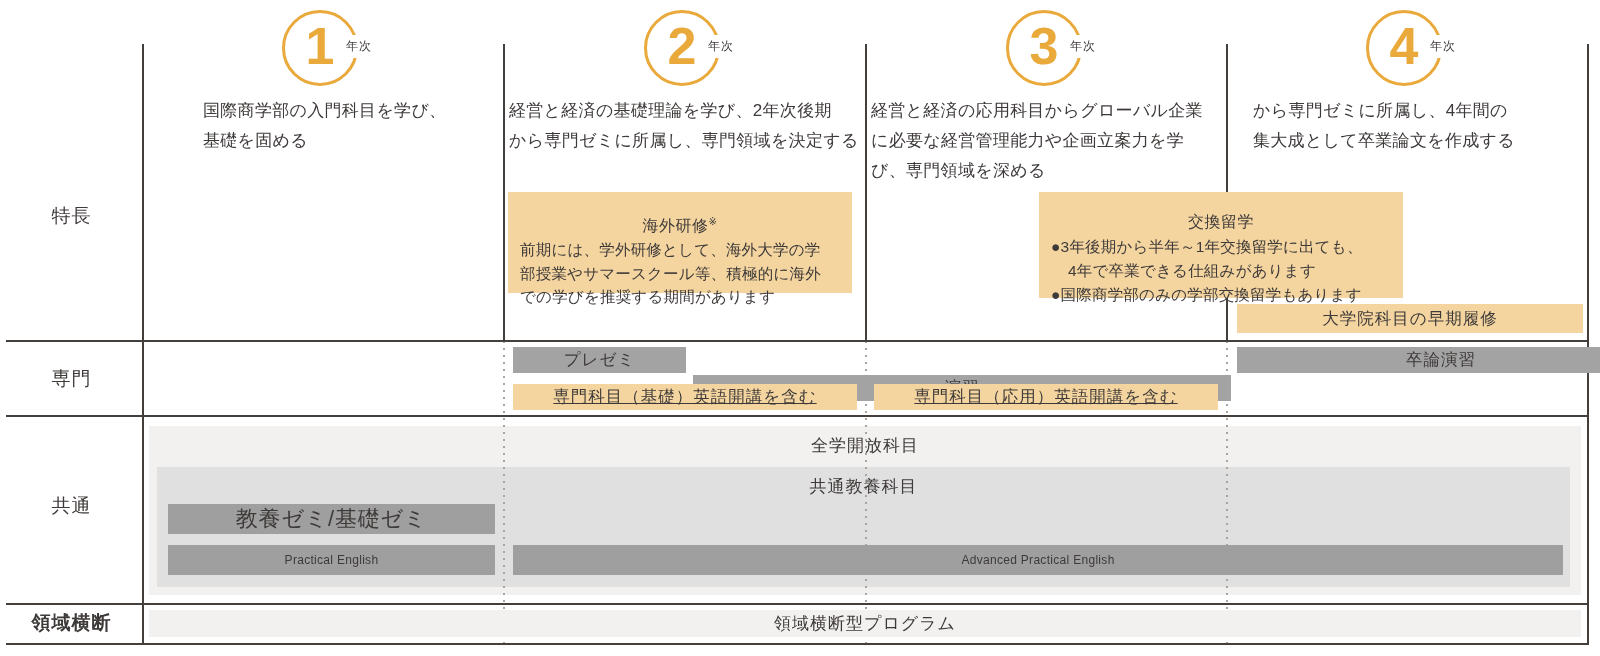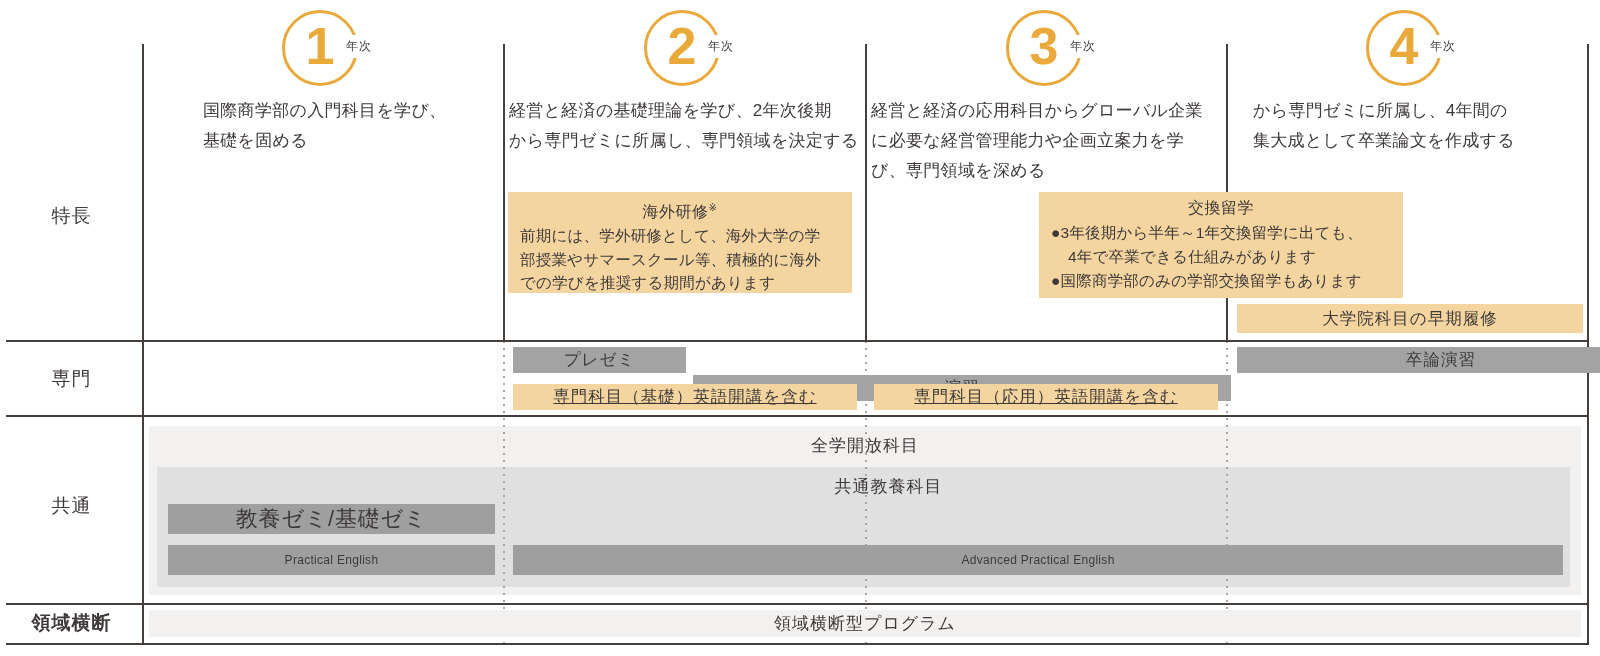--- a/index.html
+++ b/index.html
@@ -22,21 +22,21 @@
     justify-content:center;}
   .year-num{font-size:52px;font-weight:bold;color:#e9a93b;line-height:1;
     transform:translateY(-2px);}
   .year-suffix{position:absolute;background:#fff;font-size:12px;
     padding:3px 0 3px 6px;letter-spacing:1px;}
   
   .desc{position:absolute;font-size:17px;line-height:30px;white-space:pre-line;
     letter-spacing:0.3px;}
   
   .obox{position:absolute;background:#f4d5a0;box-sizing:border-box;}
-  .obox-title{text-align:center;font-size:16px;line-height:22px;padding-top:5px;
+  .obox-title{text-align:center;font-size:16px;line-height:22px;padding-top:19px;
     letter-spacing:0.5px;}
   .obox-title sup{font-size:10px;}
   .obox-body{font-size:15.5px;line-height:23.5px;white-space:pre-line;
     padding:1px 10px 0 12px;letter-spacing:0.2px;}
   .obox-bullets{padding:2px 8px 0 12px;}
   .obox-bullet{font-size:15.5px;line-height:24px;white-space:pre-line;
     padding-left:17px;text-indent:-17px;letter-spacing:0.2px;}
   .obox-single{display:flex;align-items:center;justify-content:center;
     font-size:16.5px;letter-spacing:1px;}
   
@@ -130,20 +130,20 @@
 
   <div class="obox obox-single" style="left:1237px;top:304px;width:346px;height:29px;">大学院科目の早期履修</div>
 
   <div class="bar gray" style="left:513px;top:347px;width:173px;">プレゼミ</div>
   <div class="bar gray" style="left:693px;top:347px;width:538px;margin-top:28px;">演習</div>
   <div class="bar gray" style="left:1237px;top:347px;width:408px;">卒論演習</div>
   <div class="bar orange" style="left:513px;top:384px;width:344px;">専門科目（基礎）英語開講を含む</div>
   <div class="bar orange" style="left:874px;top:384px;width:344px;">専門科目（応用）英語開講を含む</div>
 
   <div class="area-label" style="left:149px;top:434px;width:1432px;">全学開放科目</div>
-  <div class="area-label" style="left:157px;top:475px;width:1413px;padding-left:25px;">共通教養科目</div>
+  <div class="area-label" style="left:157px;top:475px;width:1413px;">共通教養科目</div>
   <div class="cbar" style="left:168px;top:504px;width:327px;">教養ゼミ/基礎ゼミ</div>
   <div class="cbar en" style="left:168px;top:545px;width:327px;">Practical English</div>
   <div class="cbar en" style="left:513px;top:545px;width:1050px;">Advanced Practical English</div>
 
   <div class="xbar" style="left:149px;top:610px;width:1432px;height:27px;">領域横断型プログラム</div>
 
 </div>
 
 </body></html>

